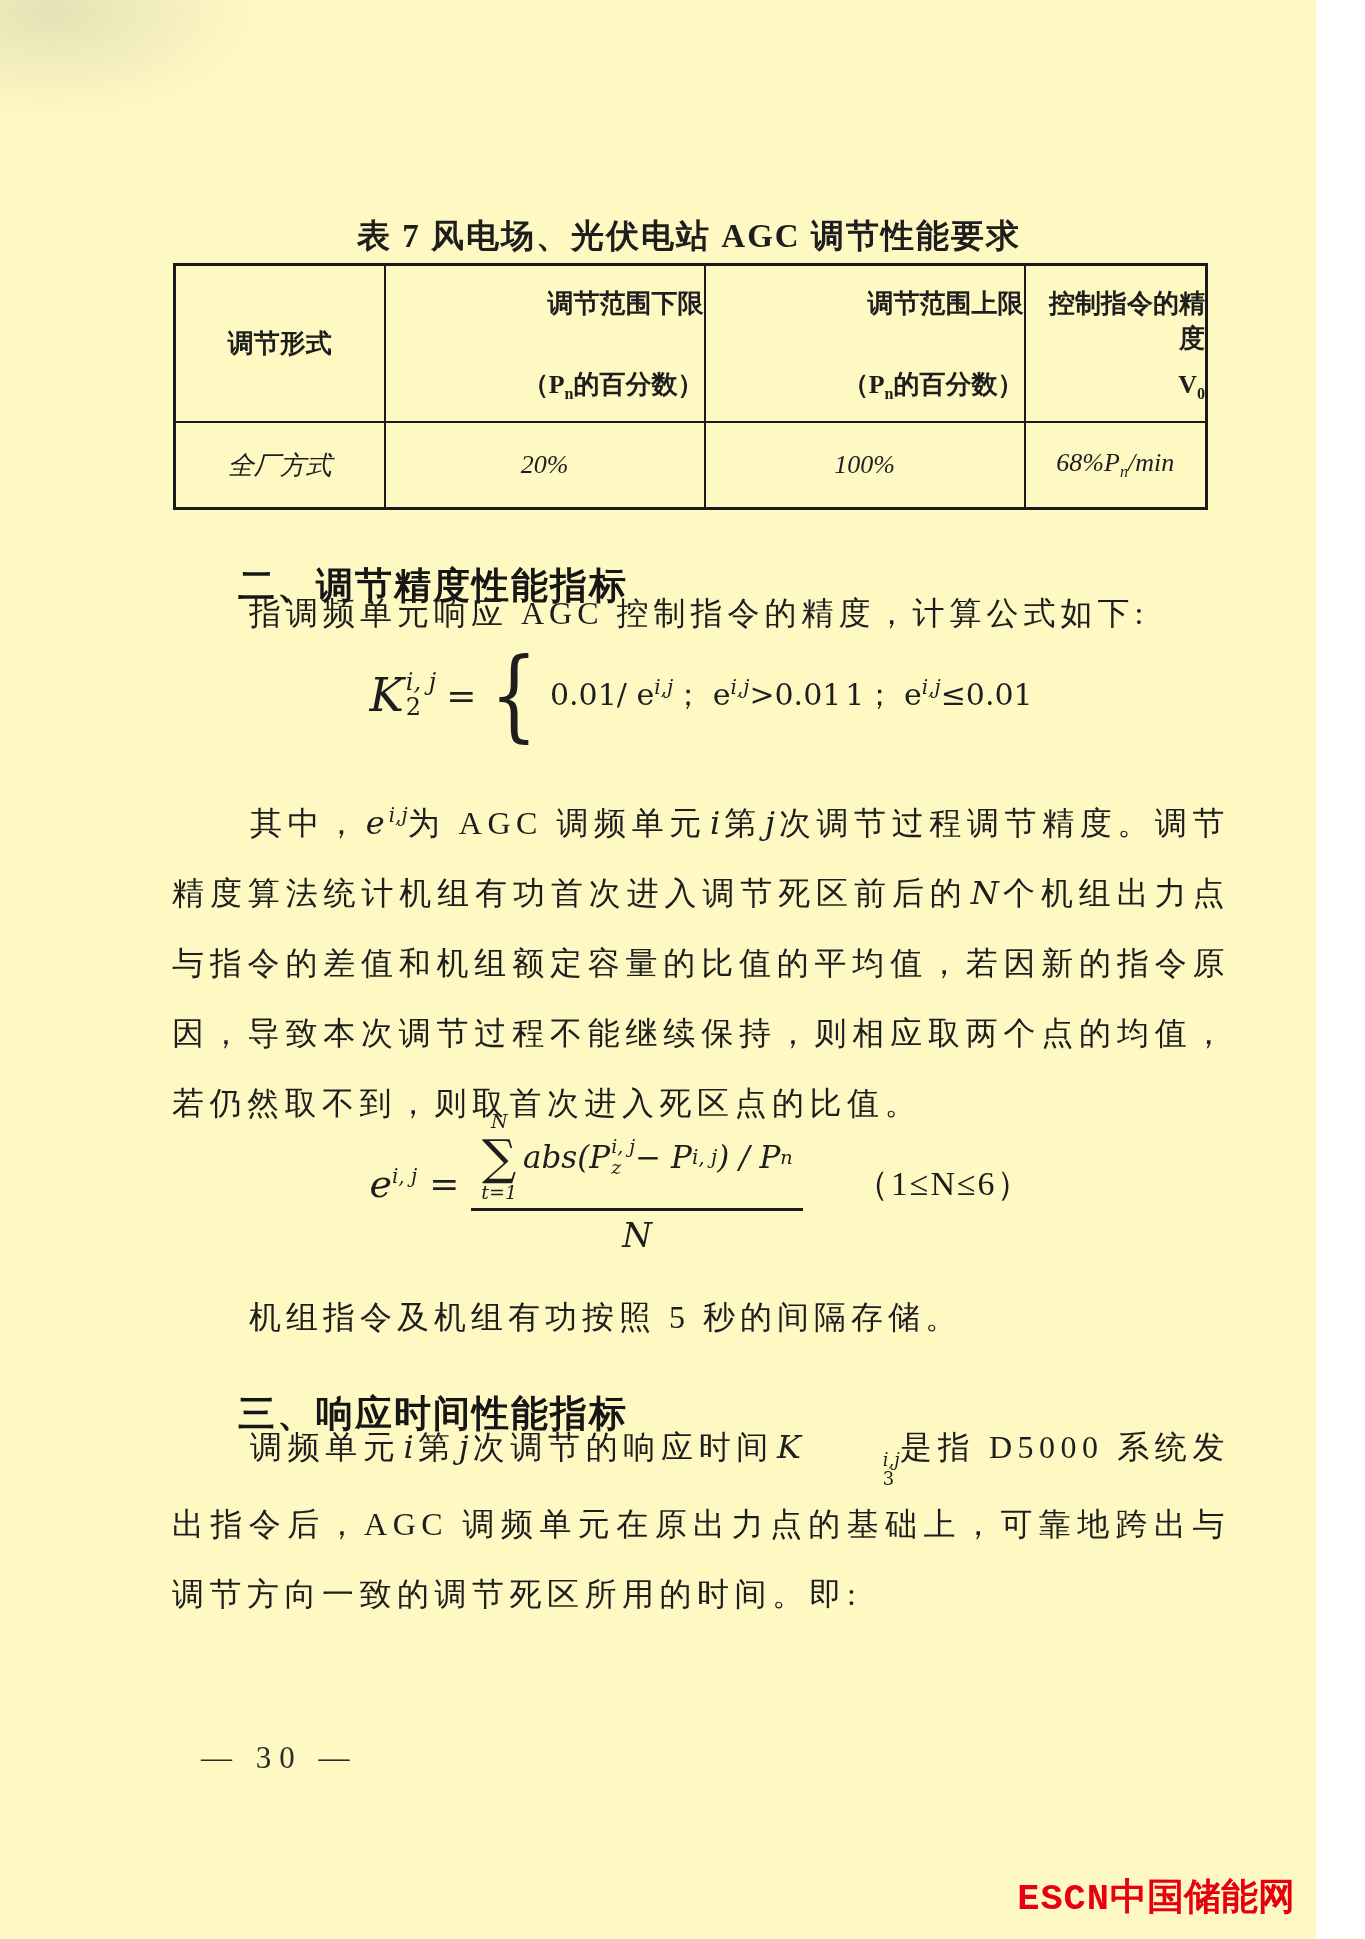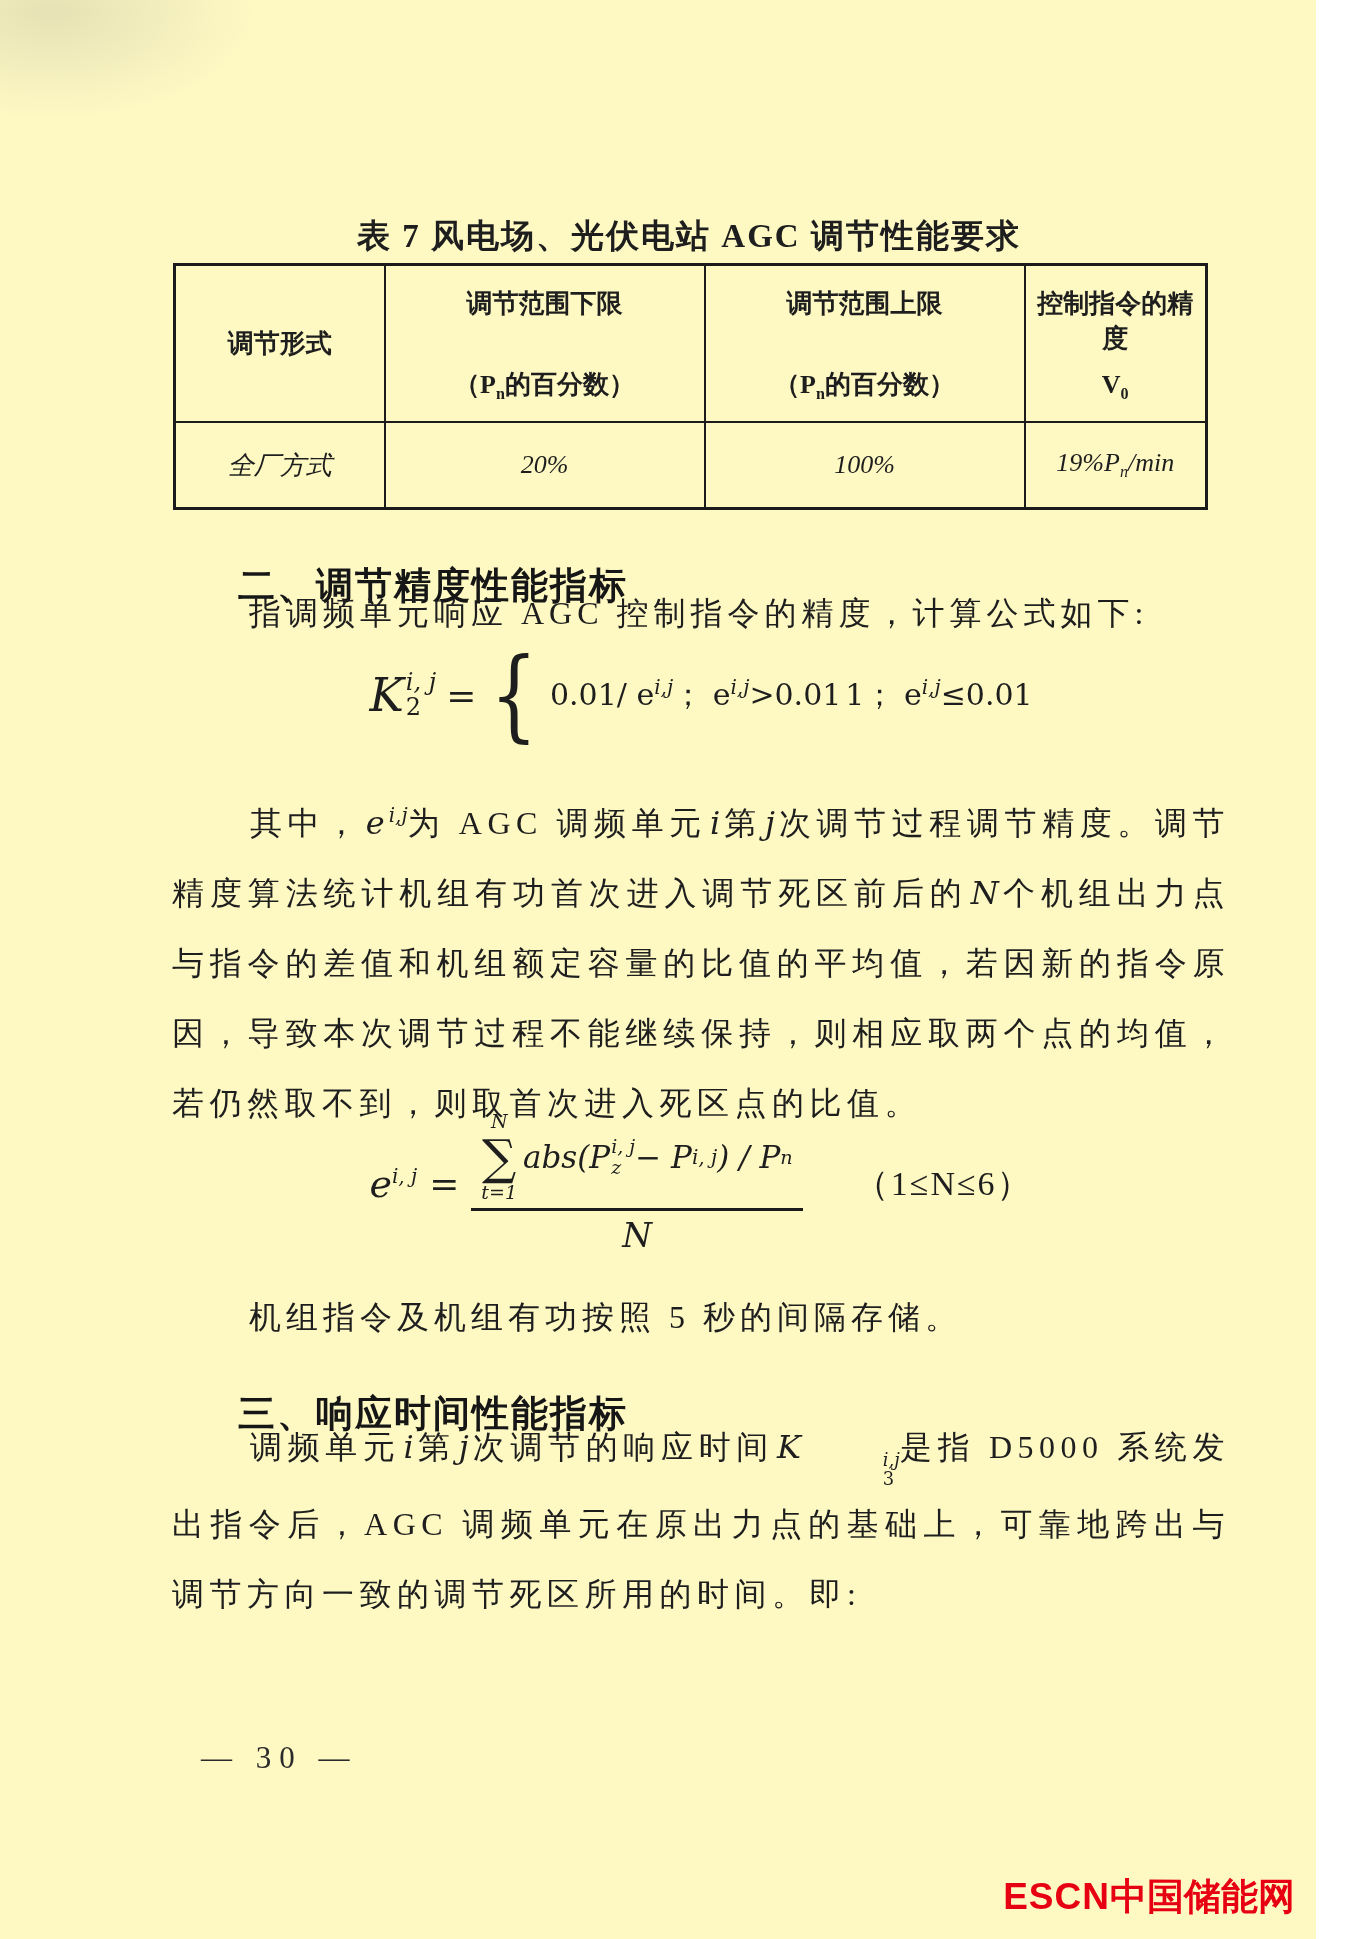--- a/index.html
+++ b/index.html
@@ -12,21 +12,21 @@
         font-weight:bold;font-size:33px;letter-spacing:2px;}
   
   .agc-table{position:absolute;top:263px;left:173px;width:1032px;border-collapse:collapse;
         table-layout:fixed;}
   .agc-table td{border:2px solid #1b1b1b;text-align:center;vertical-align:middle;
         font-size:26px;padding:0;}
   .agc-table tr.hdr td{font-weight:bold;height:155px;}
   .agc-table tr.dat td{height:84px;font-weight:normal;font-style:italic;}
   .agc-table{border:3px solid #1b1b1b;}
   .hdr-two{display:flex;flex-direction:column;justify-content:space-between;
-        height:118px;padding:16px 0 14px 0;}
+        height:118px;padding:16px 0 14px 0;text-align:right;}
   sub.small{font-size:0.62em;}
   .v0{font-weight:bold;}
   
   .sec-heading{position:absolute;left:238px;font-family:"Liberation Sans",sans-serif;
         font-weight:bold;font-size:37px;letter-spacing:2px;color:#161616;margin-top:37px;}
   .h2{top:524px;} .h3{top:1352px;}
   .intro-line{position:absolute;top:592px;left:249px;font-size:32px;letter-spacing:5px;text-align:right;}
   .body-par{position:absolute;left:172px;width:1058px;font-size:32px;line-height:70px;
         letter-spacing:5.5px;text-align:justify;text-indent:78px;}
   .par2{top:788px;} .par3{top:1412px;}
@@ -64,21 +64,21 @@
         margin-right:6px;font-style:normal;}
   .sum-n{font-size:19px;font-style:italic;margin-bottom:2px;}
   .sum-sign{font-size:48px;}
   .sum-t{font-size:19px;font-style:italic;margin-top:2px;}
   .pstack{display:inline-flex;flex-direction:column;align-items:flex-start;font-size:19px;
         line-height:1.1;vertical-align:-0.45em;margin-left:1px;}
   .f2-range{font-size:34px;margin-left:52px;font-family:"Liberation Serif",serif;
         letter-spacing:2px;}
   
   .page-number{position:absolute;top:1740px;left:201px;font-size:31px;letter-spacing:8px;color:#2a2a2a;}
-  .watermark{position:absolute;top:1872px;right:21px;font-family:Liberation Sans, sans-serif;
+  .watermark{position:absolute;top:1872px;right:21px;font-family:Liberation Mono, monospace;
         font-weight:800;font-size:37px;letter-spacing:0;white-space:nowrap;}
   .wm-escn{letter-spacing:1px;} .wm-cn{letter-spacing:0;}
 </style>
 </head>
 <body>
 
 <div class="page">
   <div class="scan-smudge"></div>
 
   <div class="tbl-title">表 7 风电场、光伏电站 AGC 调节性能要求</div>
@@ -111,21 +111,21 @@
         <div class="hdr-two">
           <span>控制指令的精度</span>
           <span class="v0"><span>V</span><sub class="small">0</sub></span>
         </div>
       </td>
     </tr>
     <tr class="dat">
       <td>全厂方式</td>
       <td>20%</td>
       <td>100%</td>
-      <td><span>19%P</span><sub class="small">n</sub><span>/min</span></td>
+      <td><span>68%P</span><sub class="small">n</sub><span>/min</span></td>
     </tr>
   </tbody>
     </table>
 
   <div class="sec-heading h2">二、调节精度性能指标</div>
   <div class="intro-line">指调频单元响应 AGC 控制指令的精度，计算公式如下:</div>
 
   <div class="formula1">
     <span class="f1-k">K</span>
     <span class="stack">

